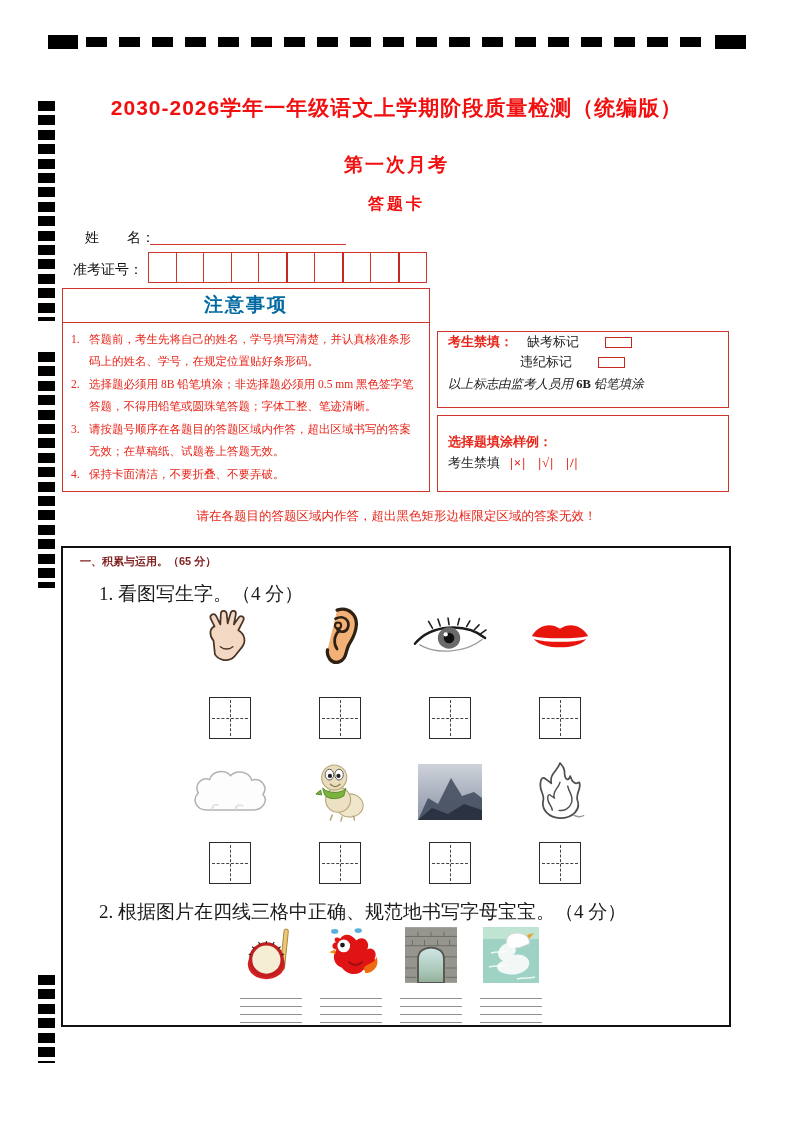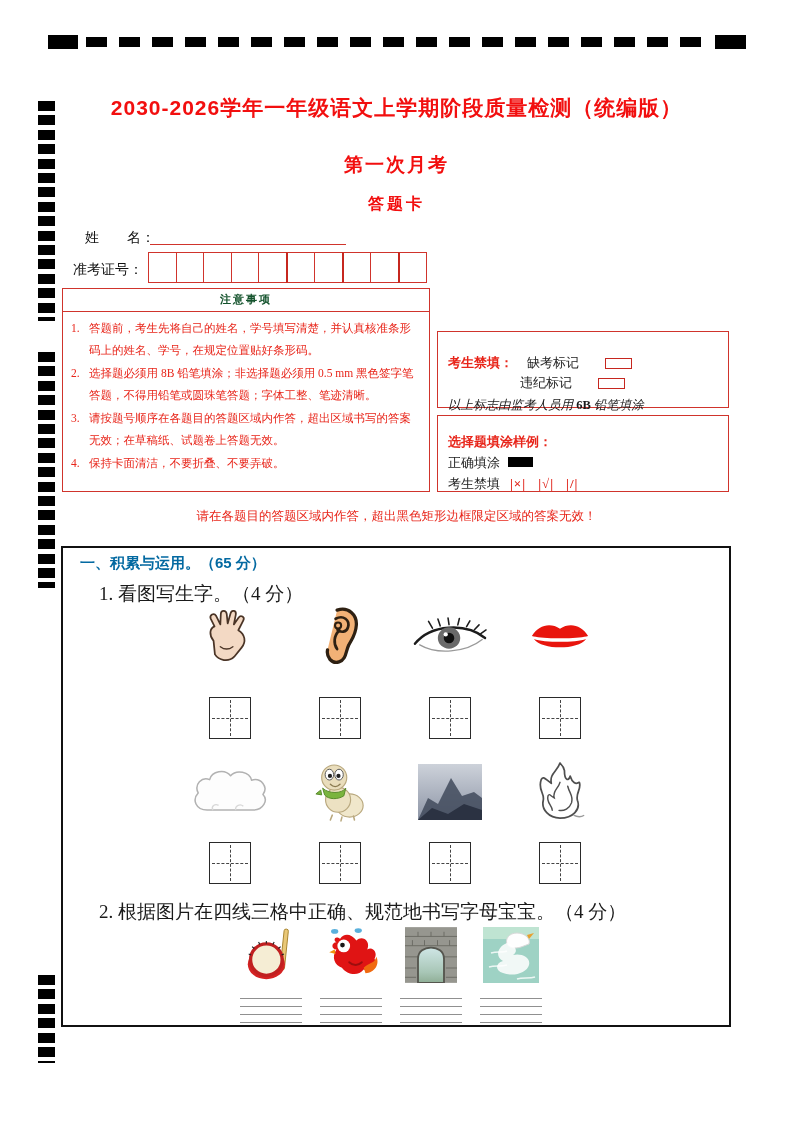--- a/index.html
+++ b/index.html
@@ -37,35 +37,35 @@
     font-family:"Liberation Serif", serif; }
   .examno-grid { position:absolute; top:252px; left:148px; width:279px; height:31px; display:flex; }
   .examno-grid .cell { flex:1; border:1px solid #d0342c; border-right:none; background:#fff; }
   .examno-grid .cell:last-child { border-right:1px solid #d0342c; }
   .examno-grid .cell.thick { border-left:2px solid #c62built; }
   .examno-grid .cell.thick { border-left:2px solid #c6271f; }
 
   
   .notice-box { position:absolute; top:288px; left:62px; width:368px; height:204px;
     border:1.5px solid #d0342c; }
-  .notice-title { border-bottom:1.5px solid #d0342c; text-align:center; color:#14532d;
-    font-size:11px; font-weight:bold; padding:3px 0 4px; letter-spacing:2px; }
+  .notice-title { border-bottom:1.5px solid #d0342c; text-align:center; color:#0369a1;
+    font-size:19px; font-weight:bold; padding:3px 0 4px; letter-spacing:2px; }
   .notice-items { padding:5px 8px 0 8px; }
   .notice-item { display:flex; color:#e8251a; font-size:11.5px; line-height:1.95;
     font-family:"Liberation Serif", serif; }
   .notice-item .num { flex:0 0 18px; }
   .notice-item .txt { flex:1; }
 
   
   .barcode-box { position:absolute; top:226px; left:437px; width:292px; height:96px;
     border:1.5px dashed #d0342c; display:flex; align-items:center; justify-content:center; }
   .barcode-box span { color:#e04038; font-size:17px; letter-spacing:9px;
     font-family:"Liberation Serif", serif; }
   .proctor-box { position:absolute; top:331px; left:437px; width:292px; height:77px;
-    border:1.5px solid #d0342c; padding:21px 10px; font-size:13px; }
+    border:1.5px solid #d0342c; padding:0 10px; font-size:13px; }
   .proctor-row { display:flex; align-items:center; line-height:1.55; }
   .proctor-title { color:#e8251a; font-weight:bold; }
   .proctor-label { color:#222; font-family:"Liberation Serif", serif; margin-left:14px; }
   .proctor-row.second .proctor-label { margin-left:72px; }
   .mark-rect { display:inline-block; width:27px; height:11px; border:1.5px solid #c6271f;
     margin-left:26px; }
   .proctor-note { margin-top:4px; color:#1a1a1a; font-size:12.5px; font-style:italic;
     font-family:"Liberation Serif", serif; }
   .proctor-note b { font-style:normal; }
 
@@ -78,21 +78,21 @@
   .wrong-marks { margin-left:10px; color:#e0241a; font-weight:bold; letter-spacing:1px; }
   .wrong-marks span { margin-right:12px; }
 
   
   .warning { position:absolute; top:508px; left:0; width:100%; text-align:center;
     color:#e8251a; font-size:12.5px; font-family:"Liberation Serif", serif; }
 
   
   .main-box { position:absolute; top:546px; left:61px; width:670px; height:481px;
     border:2px solid #111; }
-  .sec-heading { position:absolute; top:6px; left:17px; font-size:15px; font-weight:bold; color:#0369a1; }
+  .sec-heading { position:absolute; top:6px; left:17px; font-size:11px; font-weight:bold; color:#7f1d1d; }
   .q-label { position:absolute; font-size:19px; color:#1a1a1a; font-family:"Liberation Serif", serif; }
   .q1-label { top:33px; left:36px; }
   .q2-label { top:351px; left:36px; }
 
   .pic-row, .grid-row { position:absolute; left:112px; width:440px; display:flex; }
   .pic-row .slot, .grid-row .slot { flex:0 0 110px; display:flex; justify-content:center; align-items:center; }
   .row-img1 { top:56px; height:66px; }
   .row-grid1 { top:148px; height:44px; }
   .row-img2 { top:208px; height:72px; }
   .row-grid2 { top:293px; height:44px; }
@@ -180,24 +180,20 @@
       <span class="proctor-label">违纪标记</span>
       <span class="mark-rect"></span>
     </div>
     <div class="proctor-note">
       <span>以上标志由监考人员用 </span><b>6B</b><span> 铅笔填涂</span>
     </div>
   </div>
 
   <div class="sample-box">
     <div class="sample-title">选择题填涂样例：</div>
-    <div class="sample-row">
-      <span>正确填涂</span>
-      <span class="fill-black"></span>
-    </div>
     <div class="sample-row">
       <span>考生禁填</span>
       <span class="wrong-marks">
         <span>|×|</span><span>|√|</span><span>|/|</span>
       </span>
     </div>
   </div>
 
   <div class="warning">请在各题目的答题区域内作答，超出黑色矩形边框限定区域的答案无效！</div>
 

